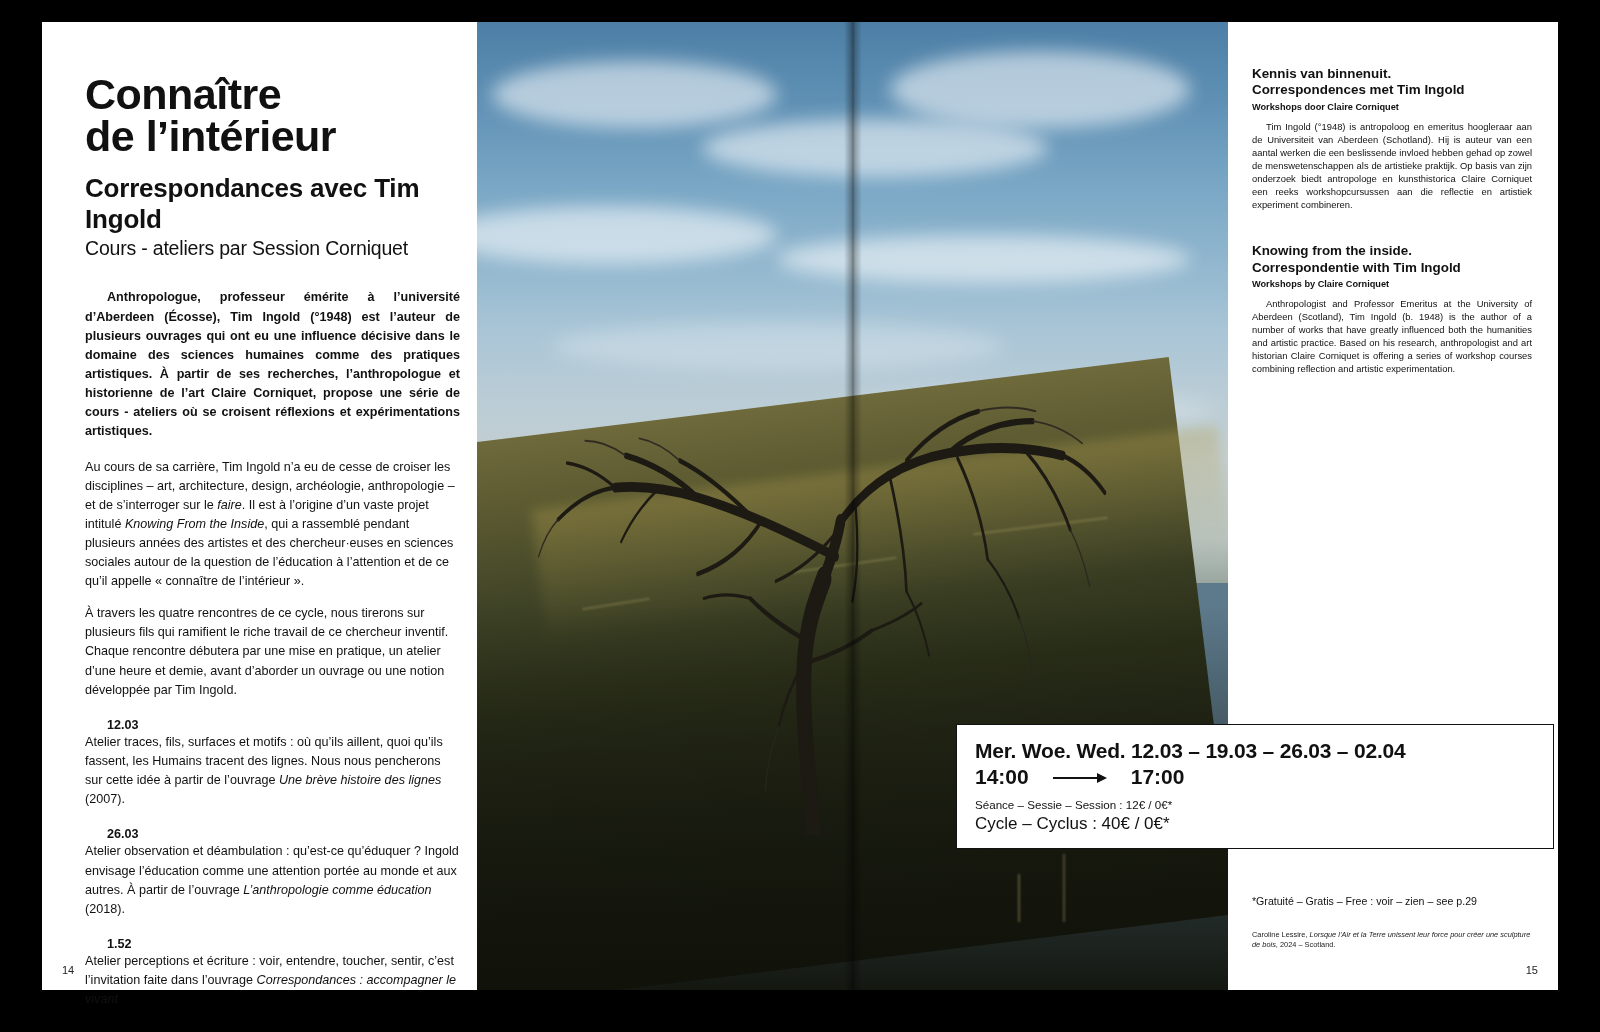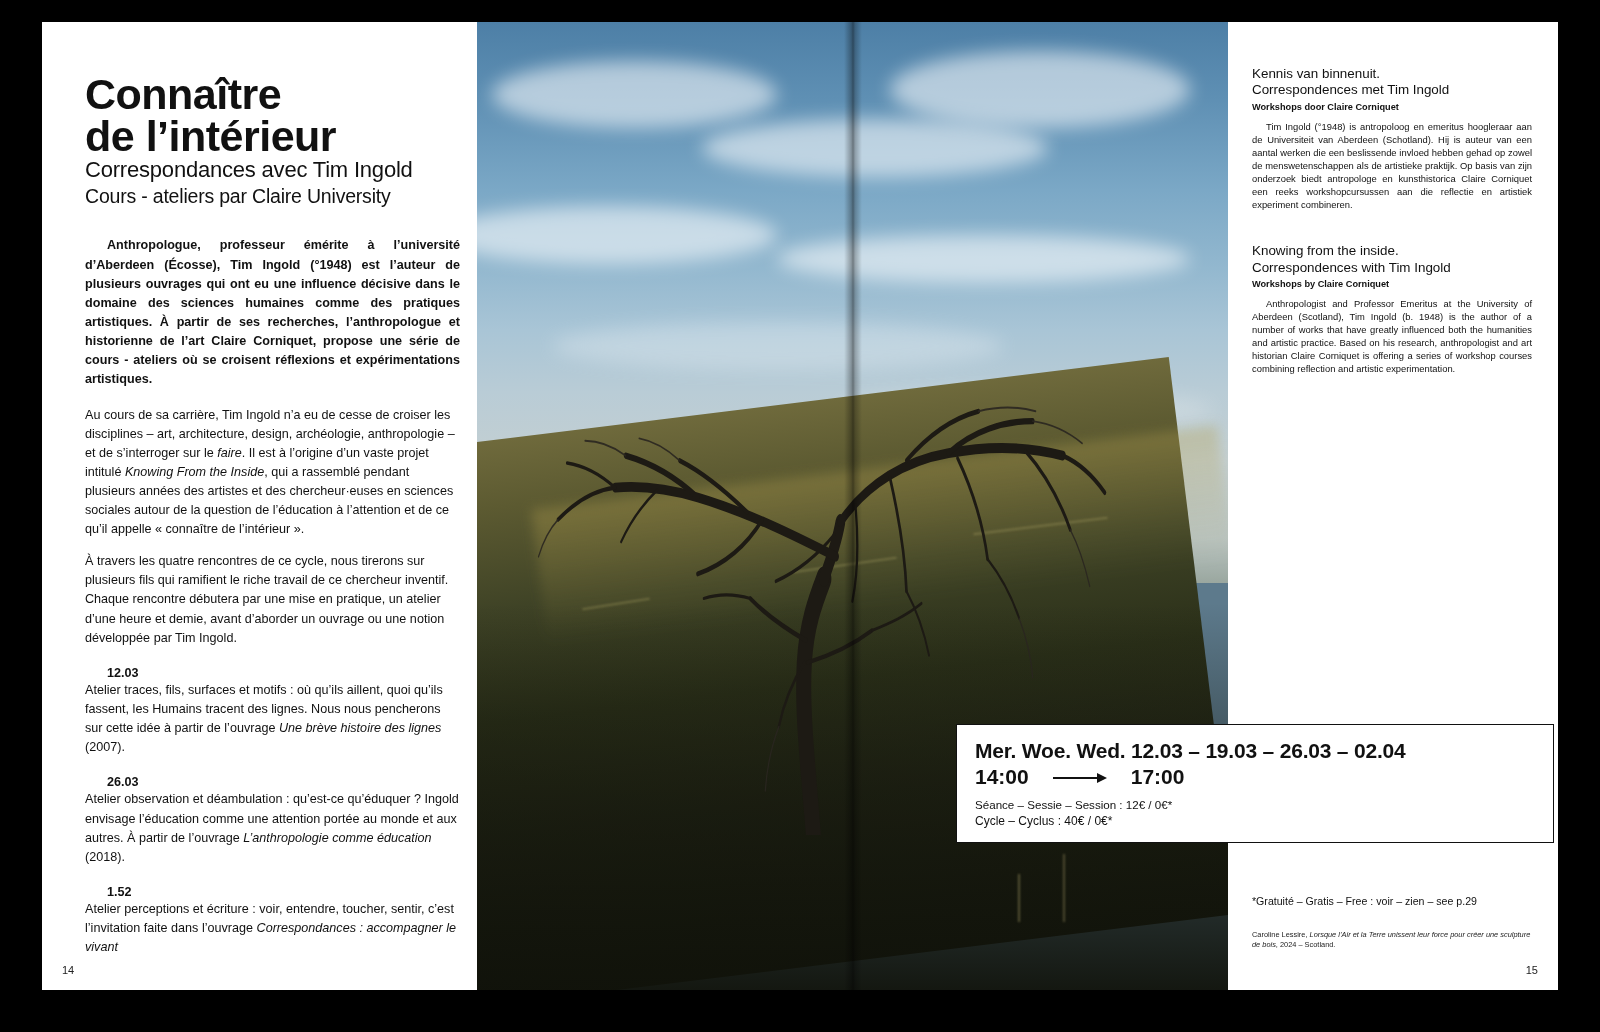--- a/index.html
+++ b/index.html
@@ -40,24 +40,24 @@
   }
   .title {
     font-size: 43px;
     line-height: 0.97;
     font-weight: bold;
     letter-spacing: -0.5px;
     color: #111;
     margin: 0;
   }
   .subtitle1 {
-    font-size: 22px;
-    font-weight: normal;
-    color: #111;
-    margin-top: 0;
+    font-size: 26px;
+    font-weight: bold;
+    color: #111;
+    margin-top: 16px;
     letter-spacing: -0.2px;
   }
   .subtitle2 {
     font-size: 19.5px;
     font-weight: normal;
     color: #111;
     margin-top: 2px;
     letter-spacing: -0.2px;
   }
   .lead {
@@ -201,21 +201,21 @@
     background: #ffffff;
   }
   .right-inner {
     position: absolute;
     left: 24px;
     top: 44px;
     width: 280px;
   }
   .nl-title, .en-title {
     font-size: 13.4px;
-    font-weight: normal;
+    font-weight: bold;
     line-height: 1.22;
     color: #111;
   }
   .nl-sub, .en-sub {
     font-size: 9.2px;
     font-weight: bold;
     color: #111;
     margin-top: 3px;
   }
   .nl-body, .en-body {
@@ -274,21 +274,21 @@
     border-left: 10px solid #111;
     border-top: 5px solid transparent;
     border-bottom: 5px solid transparent;
   }
   .info-sm {
     font-size: 11.6px;
     color: #111;
     margin-top: 9px;
   }
   .info-sm2 {
-    font-size: 12px;
+    font-size: 17px;
     color: #111;
     margin-top: 3px;
   }
   .free-note {
     position: absolute;
     left: 24px;
     top: 873px;
     width: 290px;
     font-size: 10.6px;
     color: #111;
@@ -316,21 +316,21 @@
 
 <div class="spread">
 
   <div class="page-left">
     <div class="left-inner">
       <h1 class="title">
         <span>Connaître</span><br>
         <span>de l’intérieur</span>
       </h1>
       <div class="subtitle1">Correspondances avec Tim Ingold</div>
-      <div class="subtitle2">Cours - ateliers par Claire University</div>
+      <div class="subtitle2">Cours - ateliers par Session Corniquet</div>
 
       <p class="lead">Anthropologue, professeur émérite à l’université d’Aberdeen (Écosse), Tim Ingold (°1948) est l’auteur de plusieurs ouvrages qui ont eu une influence décisive dans le domaine des sciences humaines comme des pratiques artistiques. À partir de ses recherches, l’anthropologue et historienne de l’art Claire Corniquet, propose une série de cours - ateliers où se croisent réflexions et expérimentations artistiques.</p>
 
       <p class="para"><span>Au cours de sa carrière, Tim Ingold n’a eu de cesse de croiser les disciplines – art, architecture, design, archéologie, anthropologie – et de s’interroger sur le </span><em>faire</em><span>. Il est à l’origine d’un vaste projet intitulé </span><em>Knowing From the Inside</em><span>, qui a rassemblé pendant plusieurs années des artistes et des chercheur·euses en sciences sociales autour de la question de l’éducation à l’attention et de ce qu’il appelle « connaître de l’intérieur ».</span></p>
 
       <p class="para" style="margin-top:12px">À travers les quatre rencontres de ce cycle, nous tirerons sur plusieurs fils qui ramifient le riche travail de ce chercheur inventif. Chaque rencontre débutera par une mise en pratique, un atelier d’une heure et demie, avant d’aborder un ouvrage ou une notion développée par Tim Ingold.</p>
 
       <div>
         <div class="datehead">12.03</div>
         <div class="datebody"><span>Atelier traces, fils, surfaces et motifs : où qu’ils aillent, quoi qu’ils fassent, les Humains tracent des lignes. Nous nous pencherons sur cette idée à partir de l’ouvrage </span><em>Une brève histoire des lignes</em><span> (2007).</span></div>
@@ -421,21 +421,21 @@
           <span>Kennis van binnenuit.</span><br>
           <span>Correspondences met Tim Ingold</span>
         </div>
         <div class="nl-sub">Workshops door Claire Corniquet</div>
         <div class="nl-body">Tim Ingold (°1948) is antropoloog en emeritus hoogleraar aan de Universiteit van Aberdeen (Schotland). Hij is auteur van een aantal werken die een beslissende invloed hebben gehad op zowel de menswetenschappen als de artistieke praktijk. Op basis van zijn onderzoek biedt antropologe en kunsthistorica Claire Corniquet een reeks workshopcursussen aan die reflectie en artistiek experiment combineren.</div>
       </div>
 
       <div class="block-gap">
         <div class="en-title">
           <span>Knowing from the inside.</span><br>
-          <span>Correspondences with Tim Ingold</span>
+          <span>Correspondentie with Tim Ingold</span>
         </div>
         <div class="en-sub">Workshops by Claire Corniquet</div>
         <div class="en-body">Anthropologist and Professor Emeritus at the University of Aberdeen (Scotland), Tim Ingold (b. 1948) is the author of a number of works that have greatly influenced both the humanities and artistic practice. Based on his research, anthropologist and art historian Claire Corniquet is offering a series of workshop courses combining reflection and artistic experimentation.</div>
       </div>
 
       <div class="infobox">
         <div class="info-line1">Mer. Woe. Wed. 12.03 – 19.03 – 26.03 – 02.04</div>
         <div class="info-line2">
           <span>14:00</span>
           <span class="arrow"></span>

